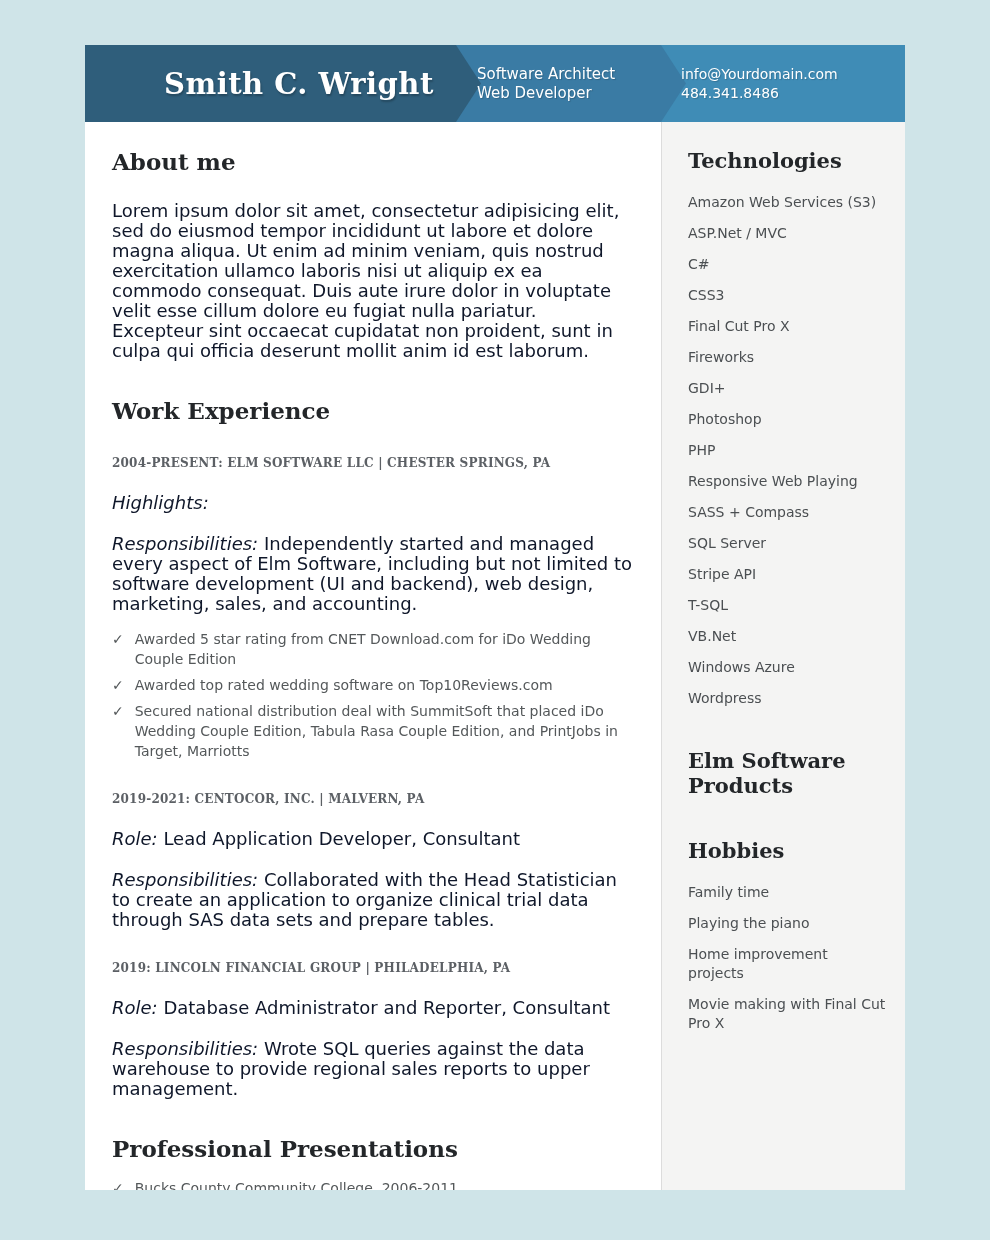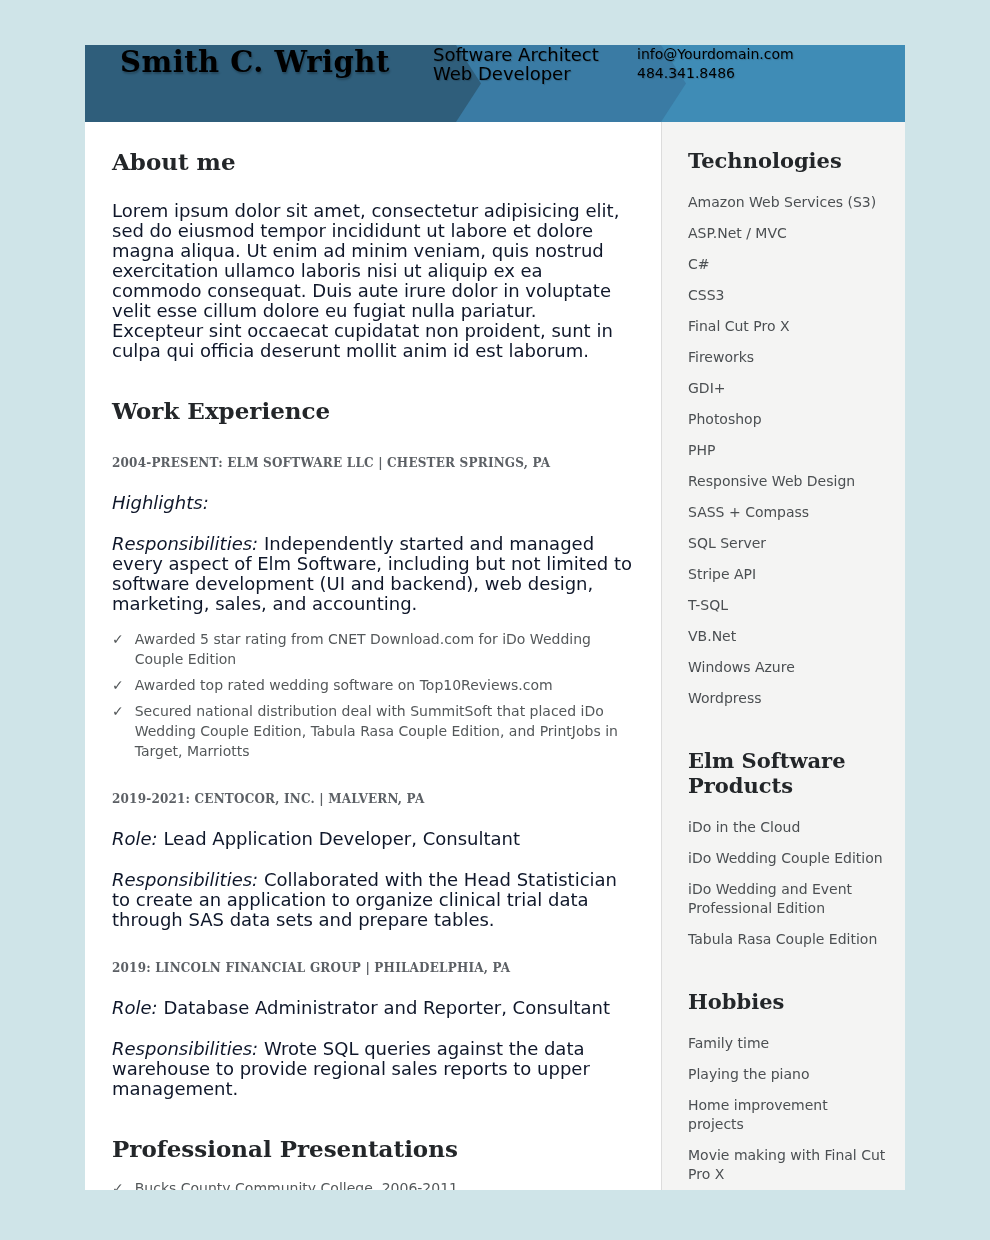--- a/index.html
+++ b/index.html
@@ -26,31 +26,31 @@
     background:#3a7ba4;
     clip-path:polygon(0 0,576px 0,601px 50%,576px 100%,0 100%);
   }
   .band-left{
     position:absolute;top:0;bottom:0;left:0;width:396px;
     background:#2f5e7b;
     clip-path:polygon(0 0,371px 0,396px 50%,371px 100%,0 100%);
   }
   .header-content{
     position:relative;height:100%;
-    display:flex;color:#000000;
+    display:flex;align-items:center;color:#ffffff;padding-left:44px;
   }
   .name{
     margin-left:35px;width:313px;box-sizing:border-box;
     font-family:"DejaVu Serif","Liberation Serif",serif;
     font-weight:bold;font-size:29px;letter-spacing:0.5px;
     text-shadow:1px 2px 2px rgba(0,0,0,0.25);
     white-space:nowrap;
   }
   .roles{
-    width:204px;font-size:18px;line-height:19px;
+    width:204px;font-size:15px;line-height:19px;
     text-shadow:1px 1px 1px rgba(0,0,0,0.18);
   }
   .contact{
     font-size:14px;line-height:19px;
     text-shadow:1px 1px 1px rgba(0,0,0,0.18);
   }
   
   .body-row{display:flex;flex:1;min-height:0;}
   .main{
     width:576px;flex:0 0 576px;box-sizing:border-box;
@@ -179,37 +179,31 @@
       <ul class="sidelist">
         <li>Amazon Web Services (S3)</li>
         <li>ASP.Net / MVC</li>
         <li>C#</li>
         <li>CSS3</li>
         <li>Final Cut Pro X</li>
         <li>Fireworks</li>
         <li>GDI+</li>
         <li>Photoshop</li>
         <li>PHP</li>
-        <li>Responsive Web Design</li>
+        <li>Responsive Web Playing</li>
         <li>SASS + Compass</li>
         <li>SQL Server</li>
         <li>Stripe API</li>
         <li>T-SQL</li>
         <li>VB.Net</li>
         <li>Windows Azure</li>
         <li>Wordpress</li>
       </ul>
 
       <h2 class="gap">Elm Software Products</h2>
-      <ul class="sidelist">
-        <li>iDo in the Cloud</li>
-        <li>iDo Wedding Couple Edition</li>
-        <li>iDo Wedding and Event Professional Edition</li>
-        <li>Tabula Rasa Couple Edition</li>
-      </ul>
 
       <h2 class="gap">Hobbies</h2>
       <ul class="sidelist">
         <li>Family time</li>
         <li>Playing the piano</li>
         <li>Home improvement projects</li>
         <li>Movie making with Final Cut Pro X</li>
       </ul>
 
     </div>

